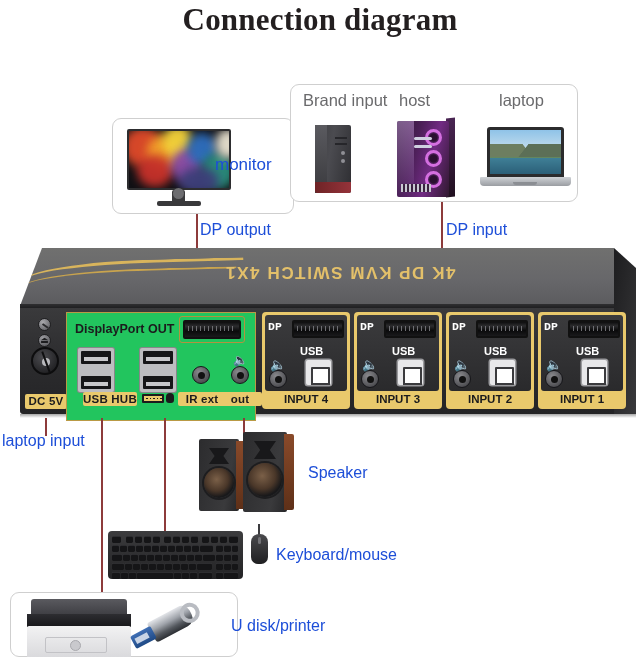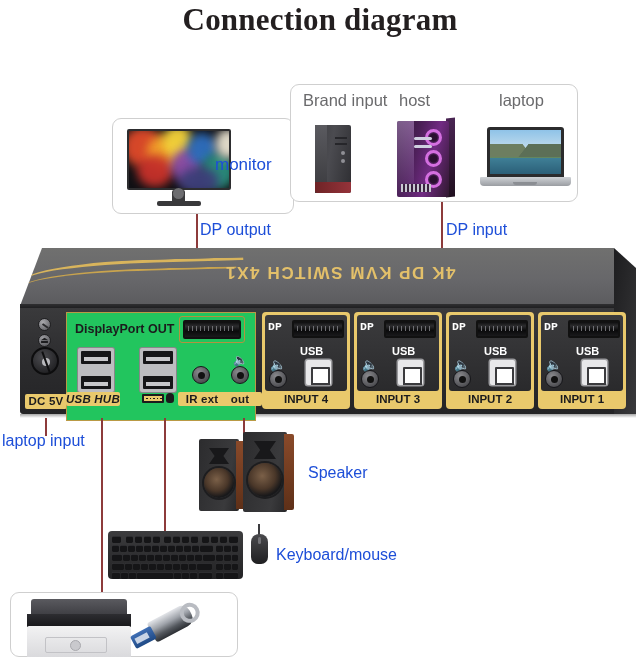--- a/index.html
+++ b/index.html
@@ -491,21 +491,21 @@
   <div class="outpanel">
     <div class="dp-title">DisplayPort OUT</div>
 
     <div class="dp-port-frame" style="left:113px; top:4px; width:66px; height:27px;"></div>
     <div class="dp-port" style="left:117px; top:8px; width:58px; height:19px;"></div>
 
     <div class="usbstack" style="left:12px; top:36px; width:36px; height:44px;">
       <div class="usba" style="top:3px;"></div>
       <div class="usba" style="top:28px;"></div>
     </div>
-    <div class="ylabel" style="left:0; top:80px; width:54px;font-style:italic;">USB HUB</div>
+    <div class="ylabel" style="left:17px; top:80px; width:54px;">USB HUB</div>
 
     <div class="usbstack" style="left:74px; top:36px; width:36px; height:44px;">
       <div class="usba" style="top:3px;"></div>
       <div class="usba" style="top:28px;"></div>
     </div>
     <div>
       <div class="kbicon" style="left:76px; top:82px;"></div>
       <div class="msicon" style="left:100px; top:81px;"></div>
     </div>
 
@@ -674,14 +674,15 @@
       <div class="pr-body"></div>
       <div class="pr-tray"></div>
       <div class="pr-knob"></div>
     </div>
     <div class="ud-body">
       <div class="ud-metal"></div>
       <div class="ud-loop"></div>
       <div class="ud-plug"></div>
     </div>
   </div>
+  <div class="lbl" style="left:231px; top:617px;">U disk/printer</div>
 
 </div>
 
 </body></html>

